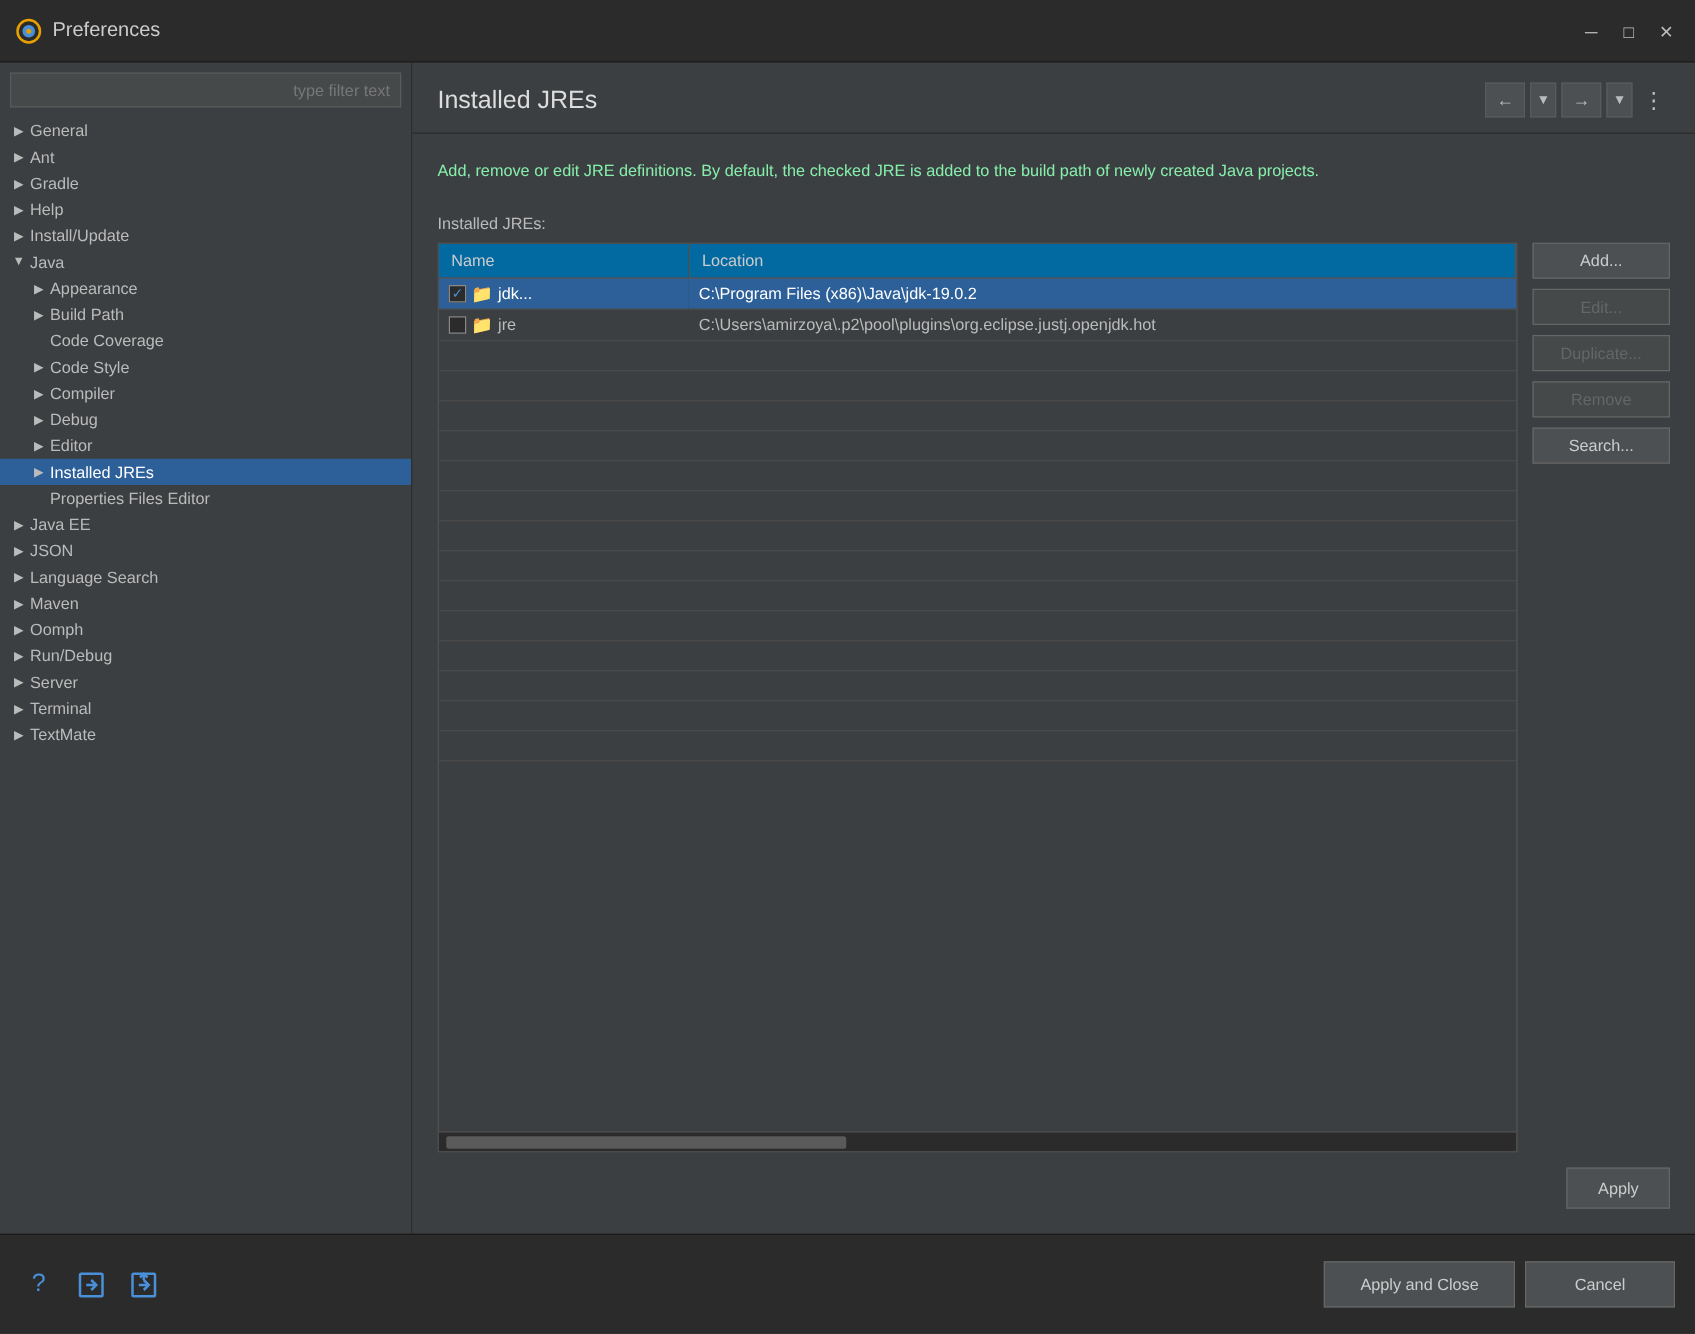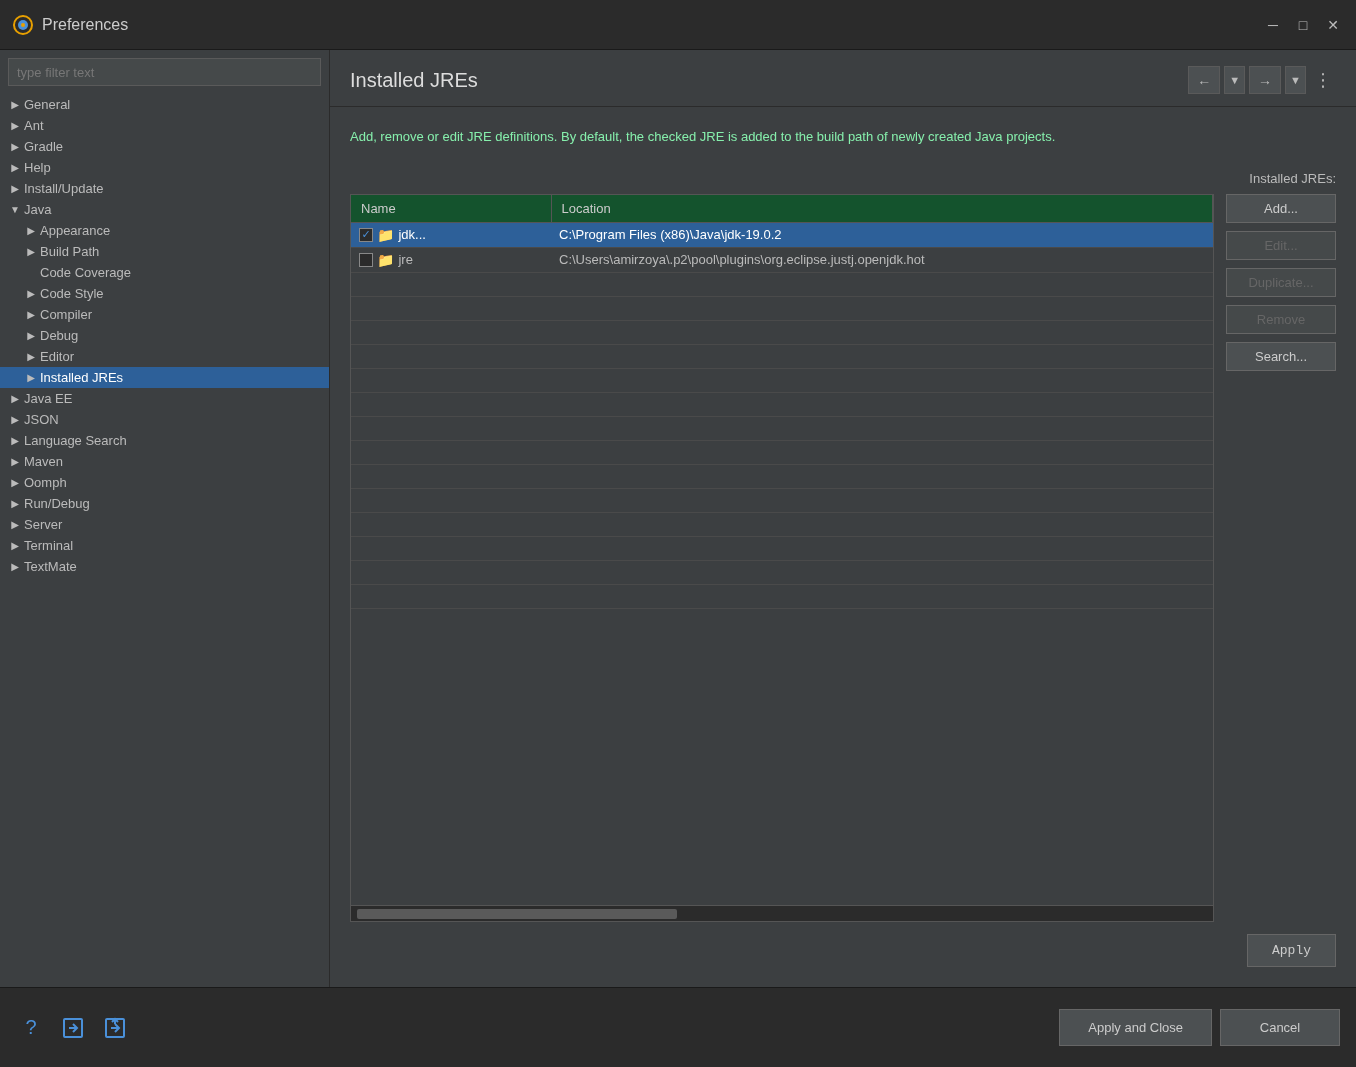--- a/index.html
+++ b/index.html
@@ -72,20 +72,21 @@
     }
     .filter-input {
       margin: 8px;
       padding: 4px 8px;
       background: #45494a;
       border: 1px solid #5a5a5a;
       color: #bbbbbb;
       font-size: 13px;
       outline: none;
       height: 28px;
+      text-align: right;
     }
     .filter-input::placeholder { color: #777; }
 
     .tree-container {
       flex: 1;
       overflow-y: auto;
       overflow-x: hidden;
     }
     .tree-container::-webkit-scrollbar { width: 8px; }
     .tree-container::-webkit-scrollbar-track { background: #3c3f41; }
@@ -192,31 +193,30 @@
       color: #86efac;
       font-size: 13px;
       line-height: 1.5;
       margin-bottom: 24px;
     }
 
     .jres-label {
       color: #bbbbbb;
       margin-bottom: 8px;
       font-size: 13px;
-      text-align: right;
     }
 
     .jres-table {
       width: 100%;
       border-collapse: collapse;
       flex: 1;
     }
 
     .jres-table thead tr {
-      background: #14532d;
+      background: #0369a1;
       border-bottom: 1px solid #555;
     }
 
     .jres-table th {
       text-align: left;
       padding: 6px 10px;
       color: #cccccc;
       font-weight: normal;
       border-right: 1px solid #555;
       font-size: 13px;
@@ -332,21 +332,20 @@
       flex-shrink: 0;
     }
     .apply-btn {
       background: #4c5052;
       border: 1px solid #666;
       color: #cccccc;
       padding: 8px 24px;
       cursor: pointer;
       font-size: 13px;
       min-width: 80px;
-      font-family: Liberation Mono, monospace;
     }
 
     
     .bottom-bar {
       height: 80px;
       background: #2b2b2b;
       border-top: 1px solid #1a1a1a;
       display: flex;
       align-items: center;
       padding: 0 16px;
@@ -475,20 +474,24 @@
         <span class="arrow collapsed">▶</span>
         <span>Editor</span>
       </div>
 
       <div class="tree-item indent-2 selected">
         <span class="arrow collapsed">▶</span>
         <span>Installed JREs</span>
       </div>
 
 
+      <div class="tree-item indent-2">
+        <span class="arrow" style="visibility:hidden">▶</span>
+        <span>Properties Files Editor</span>
+      </div>
 
       <div class="tree-item indent-1">
         <span class="arrow collapsed">▶</span>
         <span>Java EE</span>
       </div>
 
       <div class="tree-item indent-1">
         <span class="arrow collapsed">▶</span>
         <span>JSON</span>
       </div>

